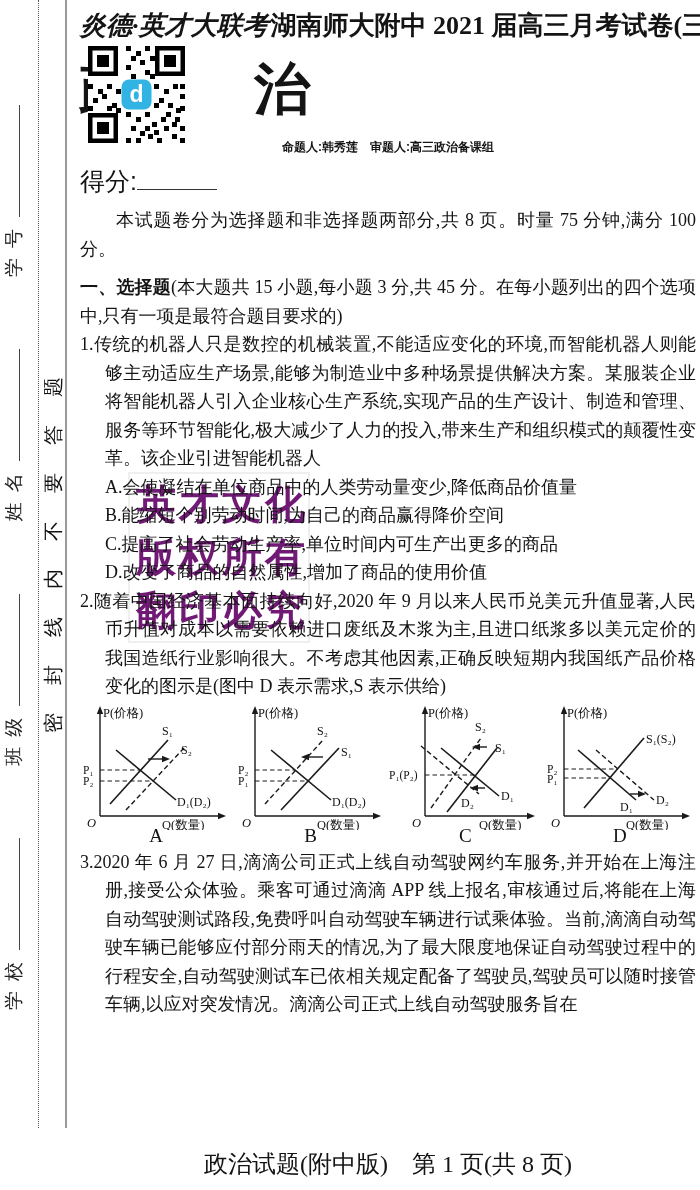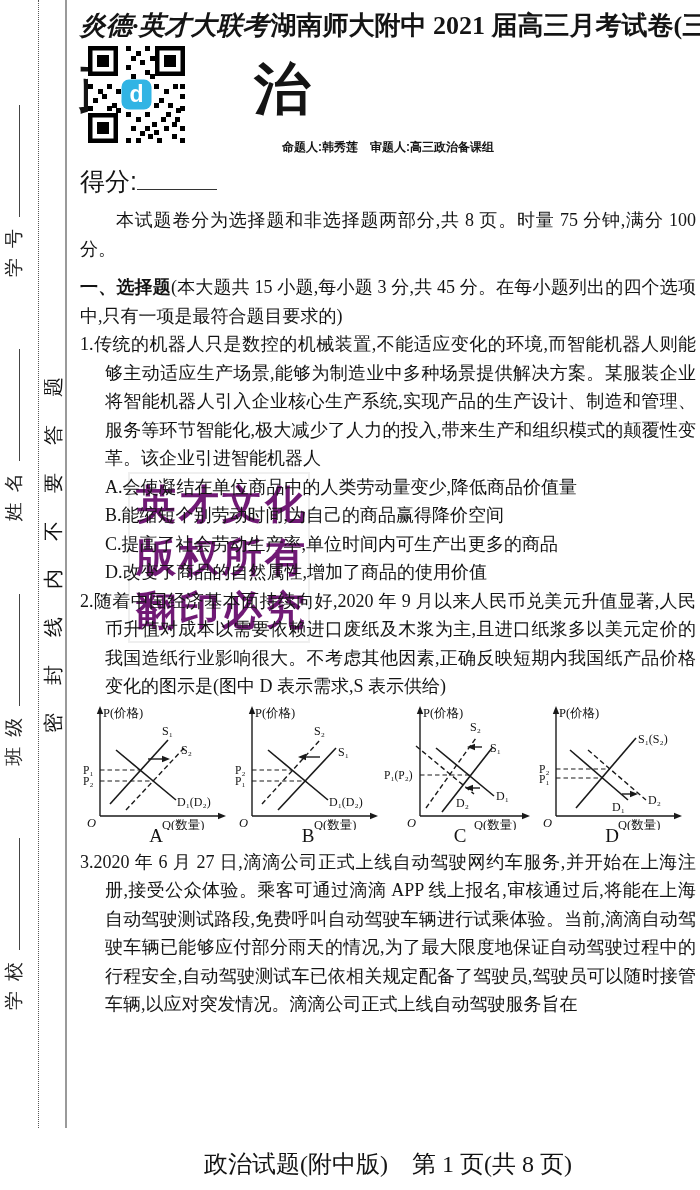--- a/index.html
+++ b/index.html
@@ -41,21 +41,21 @@
   .score-line{display:inline-block;width:80px;border-bottom:1.6px solid #333;height:14px;}
   .para{font-size:18px;line-height:28.5px;text-align:justify;}
   .intro{margin-top:12px;text-indent:2em;}
   .sec-heading{text-align:center;font-weight:bold;font-size:21.5px;line-height:30px;margin-top:22px;}
   .sec-note{margin-top:10px;}
   .sec-note .lead{font-weight:bold;}
   .q{padding-left:25px;text-indent:-25px;}
   .opt{padding-left:25px;}
 
   
-  .graphs-row{display:flex;margin:3px 0 2px 0;}
+  .graphs-row{display:flex;justify-content:space-between;margin:3px 0 2px 0;}
   .graph{width:152px;}
   .graph svg{display:block;}
   .graph-letter{text-align:center;font-size:19px;line-height:20px;margin-top:-4px;}
   .axis{stroke:#1a1a1a;stroke-width:1.4;fill:none;}
   .curve{stroke:#1a1a1a;stroke-width:1.6;fill:none;}
   .curve-d{stroke:#1a1a1a;stroke-width:1.4;fill:none;stroke-dasharray:5,3;}
   .pdash{stroke:#1a1a1a;stroke-width:1.1;fill:none;stroke-dasharray:4.5,3;}
   .shift{stroke:#1a1a1a;stroke-width:1.4;fill:none;}
   .ah{fill:#1a1a1a;}
   .glabel{font-family:"Liberation Serif",serif;font-size:12px;fill:#111;}

